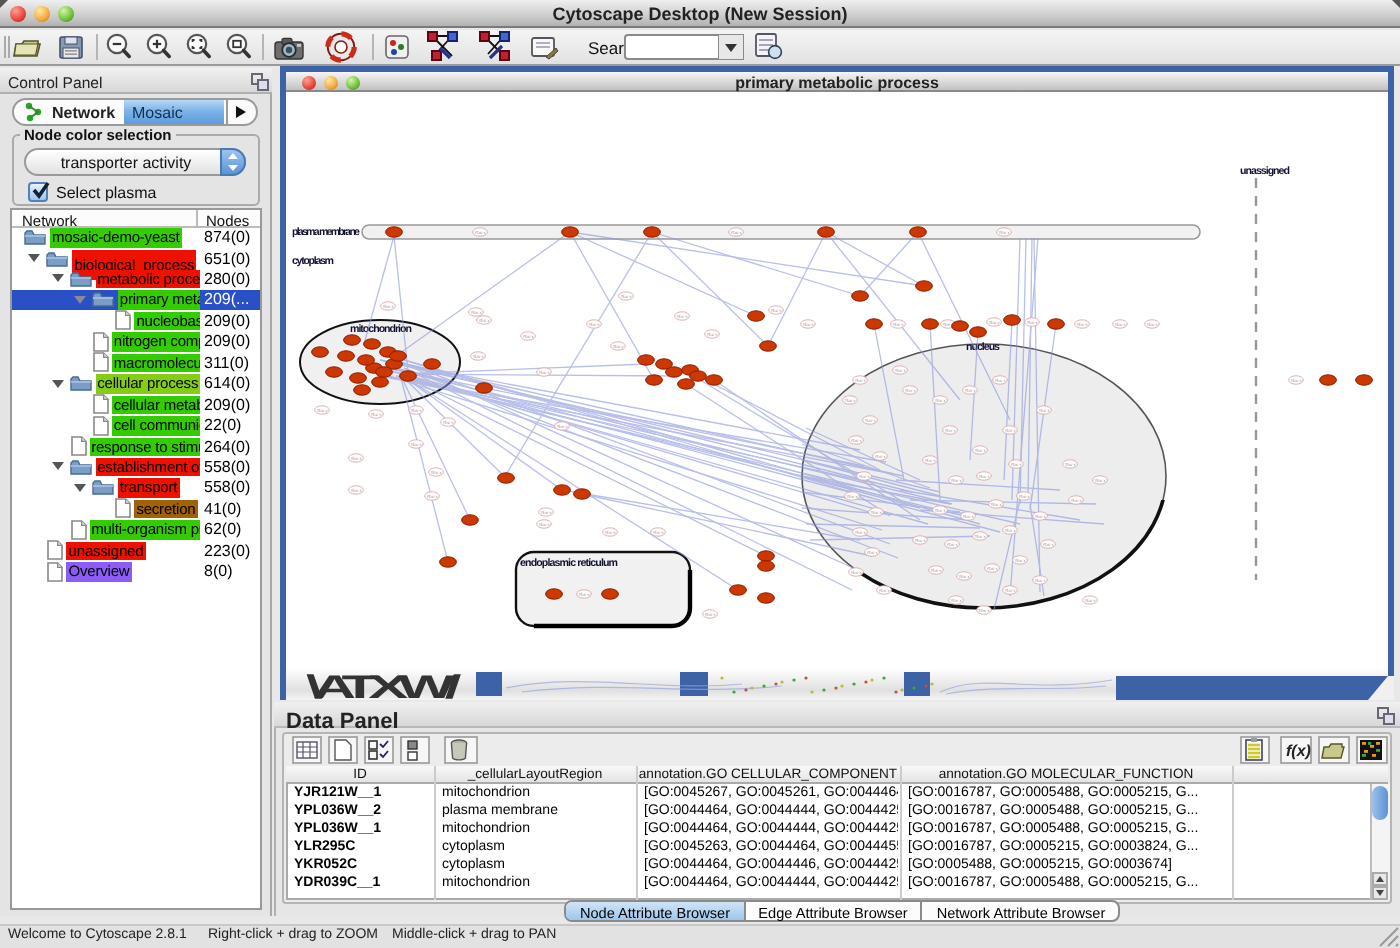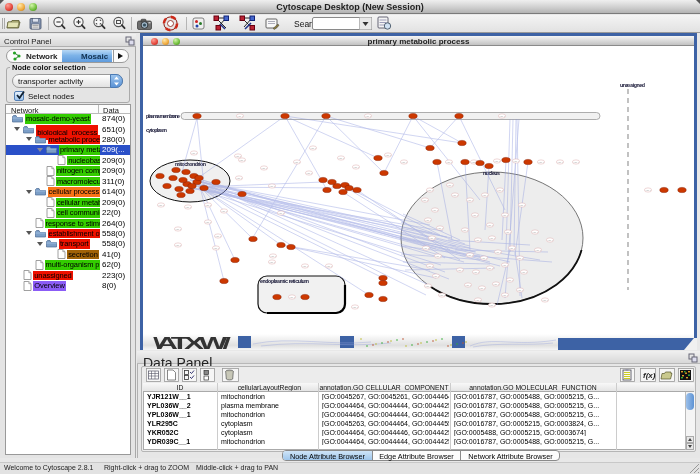--- a/index.html
+++ b/index.html
@@ -109,42 +109,42 @@
   </svg>
 <div class="abs" style="left:6px;top:49px;width:123px;height:14px;background:#fbfbfb;border:1px solid #9a9a9a;border-radius:7px"></div>
 <div class="abs" style="left:62px;top:50px;width:50px;height:12px;background:linear-gradient(#b8d8f5,#7db3e8 45%,#5f9bdd);"></div>
 <svg class="abs" style="left:12px;top:51px" width="10" height="10" viewBox="0 0 10 10">
 <circle cx="2.5" cy="2" r="1.6" fill="#2a2"></circle>
     <circle cx="7" cy="5" r="1.6" fill="#2a2"></circle>
     <circle cx="3" cy="8" r="1.6" fill="#2a2"></circle>
 <path d="M2.5 2 L7 5 L3 8" stroke="#383" fill="none"></path>
   </svg>
 <div class="abs" style="left:26px;top:51.5px;font-size:8px;font-weight:bold;color:#222">Network</div>
-<div class="abs" style="left:81px;top:51.5px;font-size:8px;font-weight:bold;color:#103050">Mosaic</div>
+<div class="abs" style="left:66px;top:51.5px;font-size:8px;font-weight:normal;color:#103050">Mosaic</div>
 <div class="abs" style="left:113px;top:50px;width:1px;height:12px;background:#9a9a9a"></div>
 <div class="abs" style="left:118px;top:53px;width:0;height:0;border-left:5px solid #111;border-top:3.5px solid transparent;border-bottom:3.5px solid transparent"></div>
 <div class="abs" style="left:6px;top:67px;width:124px;height:36px;border:1px solid #aaa;border-radius:3px"></div>
 <div class="abs" style="left:10px;top:63px;background:#e4e4e4;padding:0 2px;font-size:7.5px;font-weight:bold;color:#111">Node color selection</div>
 <div class="abs" style="left:12px;top:74px;width:111px;height:14px;background:linear-gradient(#ffffff,#e2e2e2);border:1px solid #999;border-radius:7px"></div>
-<div class="abs" style="left:18px;top:77px;width:90px;text-align:left;font-size:8px;color:#111">transporter activity</div>
+<div class="abs" style="left:18px;top:77px;width:90px;text-align:center;font-size:8px;color:#111">transporter activity</div>
 <div class="abs" style="left:110px;top:74px;width:13px;height:14px;background:linear-gradient(#9cc4ee,#5b93d6);border:1px solid #4a7ab5;border-radius:0 7px 7px 0"></div>
 <svg class="abs" style="left:112px;top:76px" width="9" height="10" viewBox="0 0 9 10">
 <path d="M4.5 0.5 L7 3.5 L2 3.5 Z" fill="#fff"></path>
     <path d="M4.5 9.5 L7 6.5 L2 6.5 Z" fill="#fff"></path>
   </svg>
 <div class="abs" style="left:14px;top:91px;width:10px;height:10px;background:linear-gradient(#e8f2fc,#9cc4ee);border:1px solid #5580b5;border-radius:2px"></div>
 <svg class="abs" style="left:14px;top:88px" width="13" height="13" viewBox="0 0 13 13">
     <path d="M3 7 L5.5 10 L10 3.5" fill="none" stroke="#123" stroke-width="1.8"></path>
   </svg>
-<div class="abs" style="left:28px;top:92px;font-size:8px;color:#111">Select nodes</div>
+<div class="abs" style="left:28px;top:92px;font-size:8px;color:#111">Select plasma</div>
 <div class="abs" style="left:5px;top:104px;width:126px;height:351px;background:#fff;border:1px solid #999"></div>
 <div class="abs" style="left:6px;top:105px;width:124px;height:9px;background:#fcfcfc;border-bottom:1px solid #bbb"></div>
 <div class="abs" style="left:98px;top:105px;width:1px;height:9px;background:#bbb"></div>
 <div class="abs" style="left:11px;top:105.5px;font-size:7.5px;color:#111">Network</div>
-<div class="abs" style="left:103px;top:105.5px;font-size:7.5px;color:#111">Data</div>
+<div class="abs" style="left:103px;top:105.5px;font-size:7.5px;color:#111">Nodes</div>
 <svg class="abs" style="left:12.0px;top:114.0px" width="11" height="9" viewBox="0 0 11 9">
 <path d="M0.5 2.5 L0.5 8 L10.5 8 L10.5 3.5 L5 3.5 L4 1.5 L1.5 1.5 Z" fill="#7b9ec7" stroke="#4a6a94" stroke-width="0.7"></path>
 <path d="M0.5 4 L10.5 4" stroke="#9ebbdd" stroke-width="1"></path>
   </svg>
 <div class="abs" style="left:25.0px;top:114.0px;font-size:7.5px;letter-spacing:-0.1px;line-height:9.5px;color:#000;background:#33cc00;padding:0 1px;white-space:nowrap;max-width:75px;overflow:hidden">mosaic-demo-yeast</div>
 <div class="abs" style="left:102px;top:114.0px;font-size:8px;line-height:9.5px;color:#000;white-space:nowrap">874(0)</div>
 <div class="abs" style="left:14.3px;top:127.0px;width:0;height:0;border-top:4.5px solid #555;border-left:3.5px solid transparent;border-right:3.5px solid transparent"></div>
 <svg class="abs" style="left:23.3px;top:124.5px" width="11" height="9" viewBox="0 0 11 9">
 <path d="M0.5 2.5 L0.5 8 L10.5 8 L10.5 3.5 L5 3.5 L4 1.5 L1.5 1.5 Z" fill="#7b9ec7" stroke="#4a6a94" stroke-width="0.7"></path>
 <path d="M0.5 4 L10.5 4" stroke="#9ebbdd" stroke-width="1"></path>
@@ -182,21 +182,21 @@
 <path d="M1 0.5 L5.8 0.5 L8 2.7 L8 9.5 L1 9.5 Z" fill="#fff" stroke="#888" stroke-width="0.8"></path>
 <path d="M5.8 0.5 L5.8 2.7 L8 2.7" fill="#ddd" stroke="#888" stroke-width="0.6"></path>
   </svg>
 <div class="abs" style="left:55.9px;top:176.7px;font-size:7.5px;letter-spacing:-0.1px;line-height:9.5px;color:#000;background:#33cc00;padding:0 1px;white-space:nowrap;max-width:44px;overflow:hidden">macromolecule</div>
 <div class="abs" style="left:102px;top:176.7px;font-size:8px;line-height:9.5px;color:#000;white-space:nowrap">311(0)</div>
 <div class="abs" style="left:25.6px;top:189.6px;width:0;height:0;border-top:4.5px solid #555;border-left:3.5px solid transparent;border-right:3.5px solid transparent"></div>
 <svg class="abs" style="left:34.6px;top:187.1px" width="11" height="9" viewBox="0 0 11 9">
 <path d="M0.5 2.5 L0.5 8 L10.5 8 L10.5 3.5 L5 3.5 L4 1.5 L1.5 1.5 Z" fill="#7b9ec7" stroke="#4a6a94" stroke-width="0.7"></path>
 <path d="M0.5 4 L10.5 4" stroke="#9ebbdd" stroke-width="1"></path>
   </svg>
-<div class="abs" style="left:47.6px;top:187.1px;font-size:7.5px;letter-spacing:-0.1px;line-height:9.5px;color:#000;background:#f97316;padding:0 1px;white-space:nowrap;max-width:52px;overflow:hidden">cellular process</div>
+<div class="abs" style="left:47.6px;top:187.1px;font-size:7.5px;letter-spacing:-0.1px;line-height:9.5px;color:#000;background:#84cc16;padding:0 1px;white-space:nowrap;max-width:52px;overflow:hidden">cellular process</div>
 <div class="abs" style="left:102px;top:187.1px;font-size:8px;line-height:9.5px;color:#000;white-space:nowrap">614(0)</div>
 <svg class="abs" style="left:45.9px;top:197.1px" width="9" height="10" viewBox="0 0 9 10">
 <path d="M1 0.5 L5.8 0.5 L8 2.7 L8 9.5 L1 9.5 Z" fill="#fff" stroke="#888" stroke-width="0.8"></path>
 <path d="M5.8 0.5 L5.8 2.7 L8 2.7" fill="#ddd" stroke="#888" stroke-width="0.6"></path>
   </svg>
 <div class="abs" style="left:55.9px;top:197.6px;font-size:7.5px;letter-spacing:-0.1px;line-height:9.5px;color:#000;background:#33cc00;padding:0 1px;white-space:nowrap;max-width:44px;overflow:hidden">cellular metabo</div>
 <div class="abs" style="left:102px;top:197.6px;font-size:8px;line-height:9.5px;color:#000;white-space:nowrap">209(0)</div>
 <svg class="abs" style="left:45.9px;top:207.5px" width="9" height="10" viewBox="0 0 9 10">
 <path d="M1 0.5 L5.8 0.5 L8 2.7 L8 9.5 L1 9.5 Z" fill="#fff" stroke="#888" stroke-width="0.8"></path>
 <path d="M5.8 0.5 L5.8 2.7 L8 2.7" fill="#ddd" stroke="#888" stroke-width="0.6"></path>
@@ -613,21 +613,21 @@
     </svg>
     <svg class="abs" style="left:325px;top:0" width="90" height="16">
       <path d="M2 12 C 25 2 45 13 88 6 M5 13 C 30 8 60 12 85 9" stroke="#99a5dd" stroke-width="0.6" fill="none" opacity="0.7"></path>
     </svg>
   </div>
 <div class="abs" style="left:558px;top:338px;width:136px;height:12px;background:#3d62a5"></div>
 <div class="abs" style="left:684px;top:338px;width:0;height:0;border-right:10px solid #f0f0f0;border-top:12px solid transparent"></div>
 <div class="abs" style="left:694px;top:338px;width:3px;height:12px;background:#f0f0f0"></div>
 <div class="abs" style="left:137px;top:351px;width:563px;height:107px;background:#e6e6e6;border-left:1px solid #b0b0b0"></div>
 <div class="abs" style="left:137px;top:351px;width:563px;height:13px;background:linear-gradient(#f0f0f0,#d8d8d8);border-bottom:1px solid #b8b8b8"></div>
-<div class="abs" style="left:143px;top:354.5px;font-size:14px;font-weight:normal;color:#222">Data Panel</div>
+<div class="abs" style="left:143px;top:354.5px;font-size:11px;font-weight:bold;color:#222">Data Panel</div>
 <svg class="abs" style="left:688px;top:353px" width="10" height="10" viewBox="0 0 10 10">
 <rect x="1" y="1" width="5" height="5" fill="none" stroke="#667" stroke-width="1"></rect>
 <rect x="4" y="4" width="5" height="5" fill="#dde" stroke="#667" stroke-width="1"></rect>
   </svg>
 <div class="abs" style="left:141px;top:366px;width:555px;height:86px;background:#ececec;border:1px solid #b5b5b5;border-radius:2px"></div>
 <svg class="abs" style="left:146px;top:368px" width="15" height="14" viewBox="0 0 15 14">
 <rect x="0.5" y="0.5" width="14" height="13" fill="#f6f6f6" stroke="#999" stroke-width="0.8"></rect>
     <rect x="2.5" y="3" width="10" height="8" fill="#fff" stroke="#556" stroke-width="0.7"></rect>
     <path d="M2.5 5.5 h10 M2.5 8 h10 M5.5 3 v8 M9 3 v8" stroke="#556" stroke-width="0.6"></path>
   </svg>

